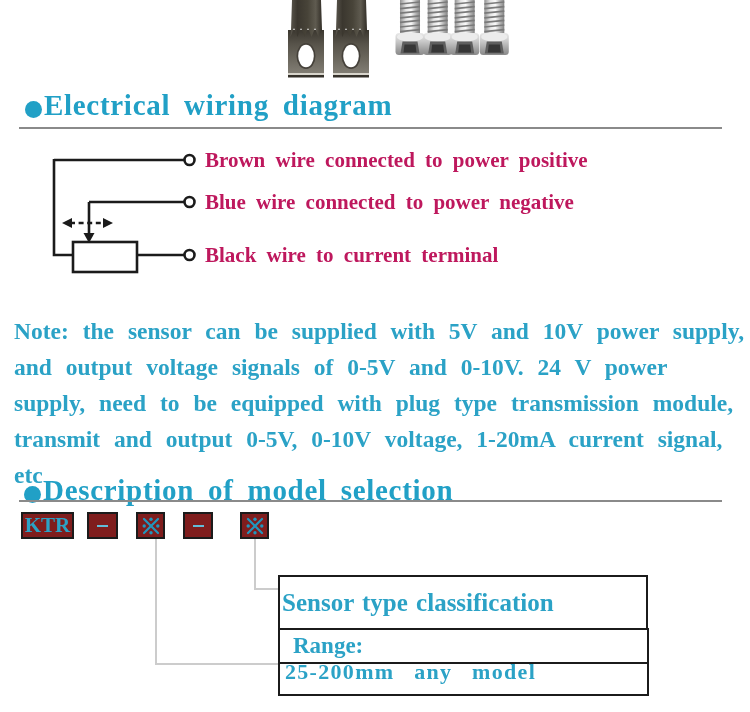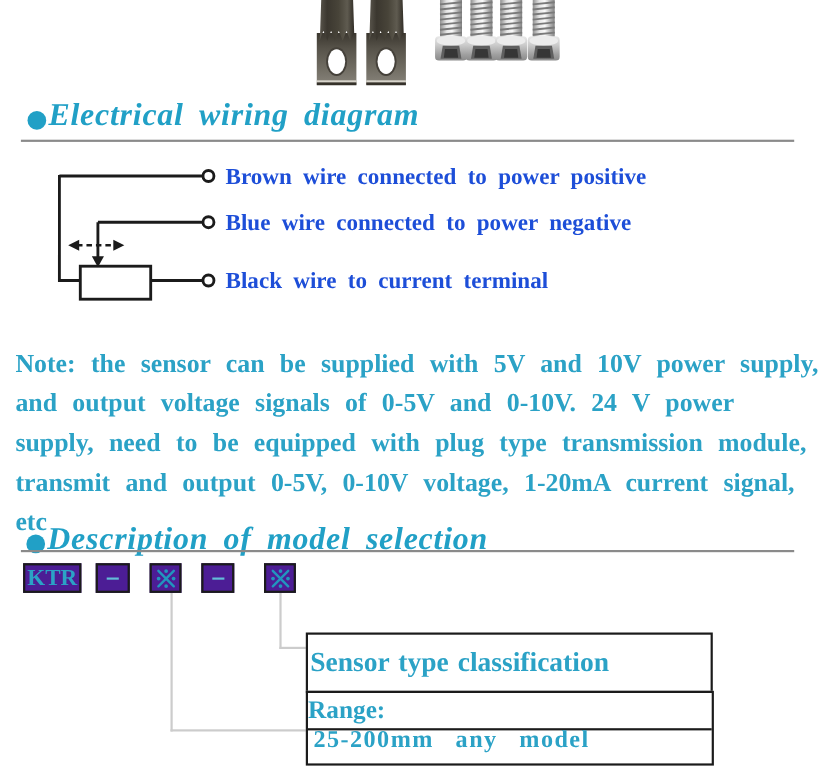--- a/index.html
+++ b/index.html
@@ -3,30 +3,30 @@
 <meta charset="utf-8">
 <style>
   html,body{margin:0;padding:0;background:#ffffff;}
   #page{position:relative;width:750px;height:712px;background:#ffffff;overflow:hidden;
         font-family:"Liberation Serif",serif;font-weight:bold;}
   .abs{position:absolute;}
   .cyan{color:#2ba2c6;}
   
   .heading{display:flex;align-items:center;color:#21a0c6;}
   .bullet{width:17px;height:17px;border-radius:50%;background:#21a0c6;flex:0 0 auto;margin-top:8px;}
-  .h-text{font-size:29px;letter-spacing:0.7px;word-spacing:6px;white-space:nowrap;padding-left:2px;font-style:italic;}
+  .h-text{font-size:29px;letter-spacing:0.7px;word-spacing:6px;white-space:nowrap;padding-left:2px;}
   .rule{background:#8a8a8a;height:2px;}
   
-  .wire-label{font-size:21px;line-height:22px;word-spacing:5px;white-space:nowrap;color:#1d4ed8;}
+  .wire-label{font-size:21px;line-height:22px;word-spacing:5px;white-space:nowrap;color:#be185d;}
   
   #note{font-size:23.5px;line-height:36px;color:#2ba2c6;word-spacing:8px;}
   #note div{white-space:nowrap;}
   
   .mbox{box-sizing:border-box;border:2px solid #1b1b1b;display:flex;align-items:center;justify-content:center;
-        color:#2ba2c6;background:#4c1d95;}
+        color:#2ba2c6;background:#7f1d1d;}
   .mbox.ktr{font-size:21px;}
   .dashline{width:11px;height:2px;background:#62bcd8;}
   .callout{box-sizing:border-box;border:2px solid #1b1b1b;background:#fff;color:#2ba2c6;
            display:flex;align-items:center;white-space:nowrap;}
   .connector{background:#cccccc;}
 </style>
 </head>
 <body>
 
 <div id="page">
@@ -227,17 +227,17 @@
         <circle cx="2.2" cy="9" r="1.7"></circle>
         <circle cx="15.8" cy="9" r="1.7"></circle>
         <circle cx="9" cy="15.8" r="1.7"></circle>
       </g>
     </svg>
   </div>
 
   <div class="abs callout" style="left:278px;top:575px;width:370px;height:55px;font-size:25px;word-spacing:2px;padding-left:2px;">Sensor type classification</div>
 
   <div class="abs" style="left:278px;top:628px;width:371px;height:68px;box-sizing:border-box;border:2px solid #1b1b1b;background:#fff;">
-    <div style="box-sizing:border-box;height:34px;border-bottom:2px solid #1b1b1b;display:flex;align-items:center;padding-left:0;font-size:23px;" class="cyan">Range:</div>
+    <div style="box-sizing:border-box;height:34px;border-bottom:2px solid #1b1b1b;display:flex;align-items:center;padding-left:13px;font-size:23px;" class="cyan">Range:</div>
     <div style="box-sizing:border-box;height:15px;display:flex;align-items:center;padding-left:5px;font-size:22px;word-spacing:13px;letter-spacing:1.3px;" class="cyan">25-200mm any model</div>
   </div>
 
 </div>
 
 </body></html>

